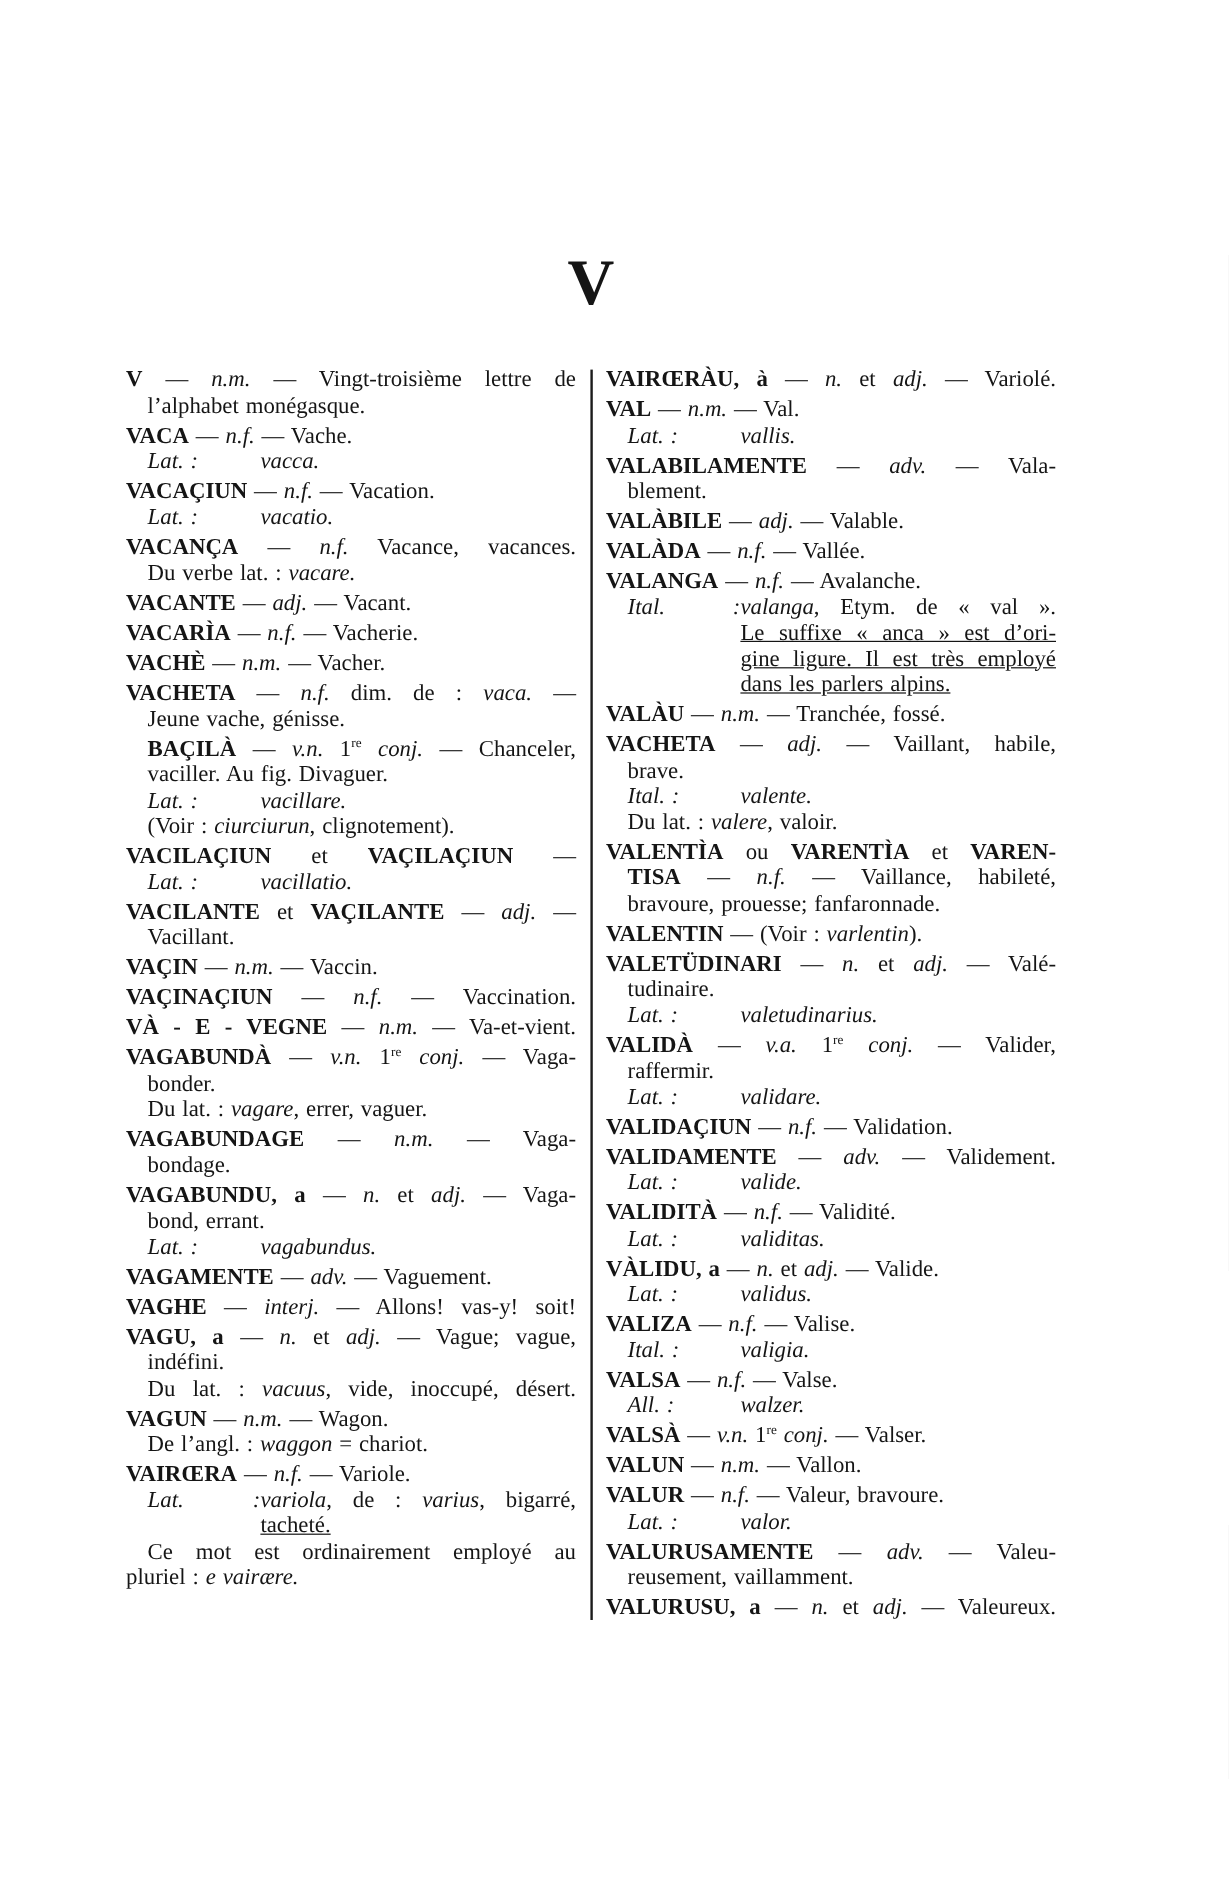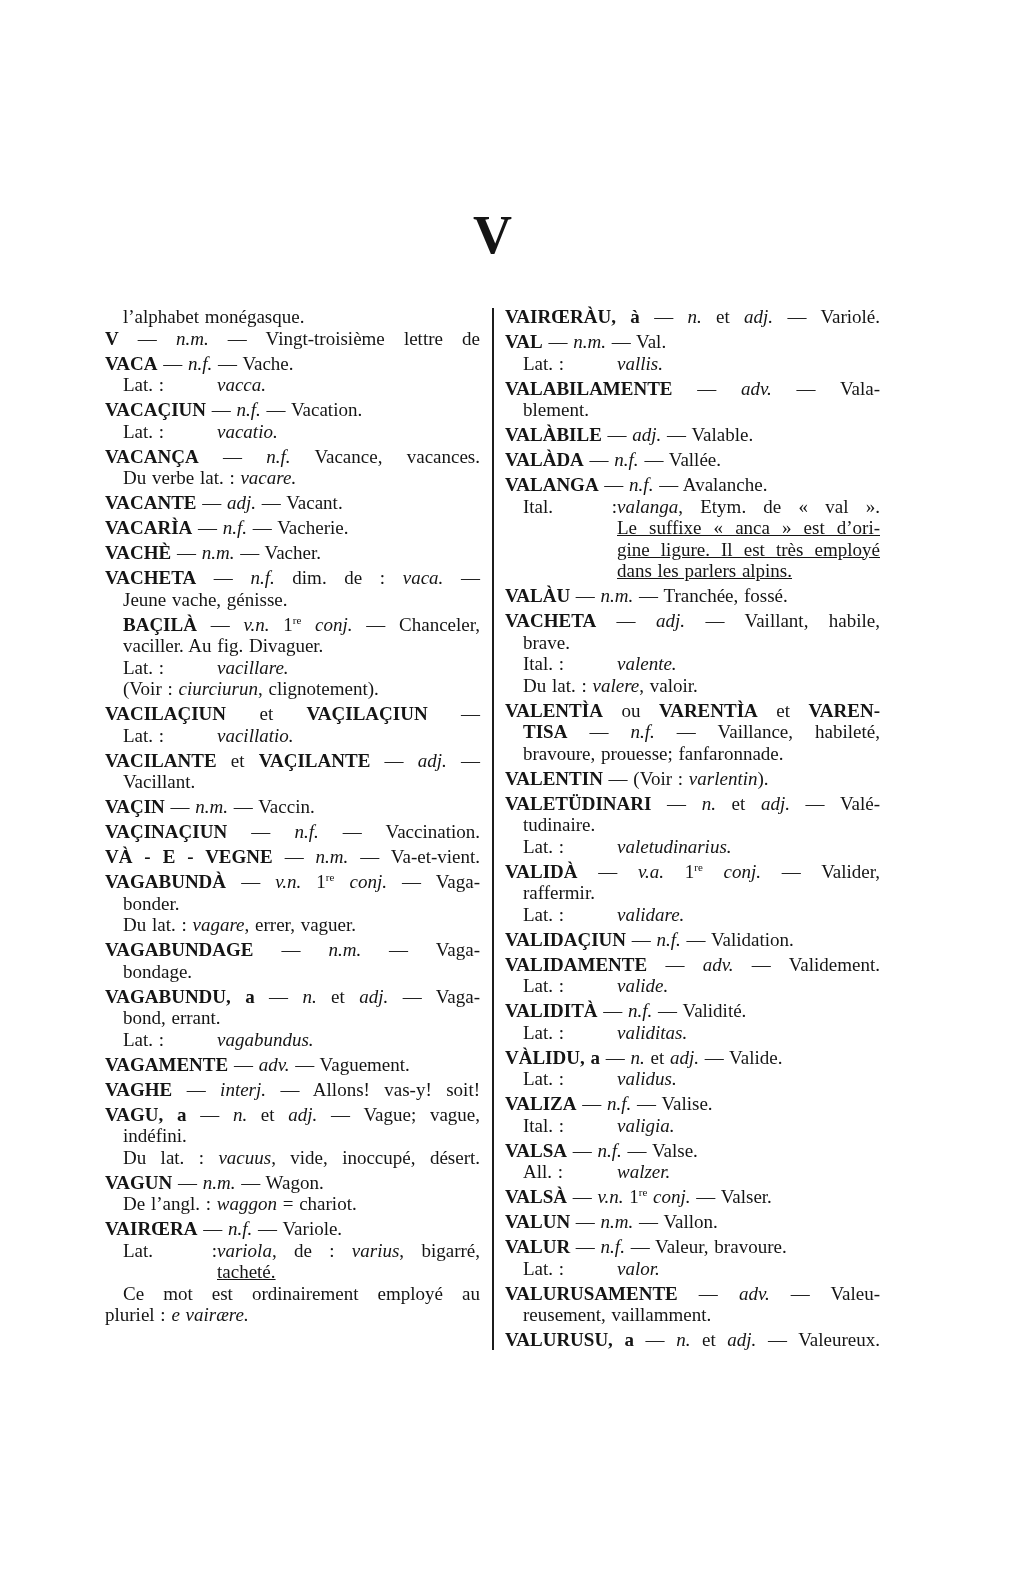--- a/index.html
+++ b/index.html
@@ -51,40 +51,40 @@
     line-height: 21.5px;
     word-spacing: 1px;
     white-space: normal;
   }
   .line.j {
     text-align: justify;
     text-align-last: justify;
   }
   .ind1 { padding-left: 18px; }
   .ind2 { padding-left: 112px; text-decoration: underline; }
-  .lab { display: inline-block; width: 94px; }
+  .lab { display: inline-block; width: 94px; font-style: italic; }
   .b { font-weight: bold; }
   .i { font-style: italic; }
   .sup {
     vertical-align: super;
     font-size: 0.58em;
     line-height: 0;
   }
 </style>
 </head>
 <body>
 
 <div class="sheet">
   <div class="content">
     <div class="section-letter">V</div>
     <div class="columns">
       <div class="col">
           <div class="entry">
+            <div class="line ind0 j"><span class="b">V</span><span> — </span><span class="i">n.m.</span><span> — Vingt-troisième lettre de</span></div>
             <div class="line ind1"><span>l’alphabet monégasque.</span></div>
-            <div class="line ind0 j"><span class="b">V</span><span> — </span><span class="i">n.m.</span><span> — Vingt-troisième lettre de</span></div>
           </div>
           <div class="entry">
             <div class="line ind0"><span class="b">VACA</span><span> — </span><span class="i">n.f.</span><span> — Vache.</span></div>
             <div class="line ind1"><span class="lab">Lat. :</span><span class="i">vacca.</span></div>
           </div>
           <div class="entry">
             <div class="line ind0"><span class="b">VACAÇIUN</span><span> — </span><span class="i">n.f.</span><span> — Vacation.</span></div>
             <div class="line ind1"><span class="lab">Lat. :</span><span class="i">vacatio.</span></div>
           </div>
           <div class="entry">

